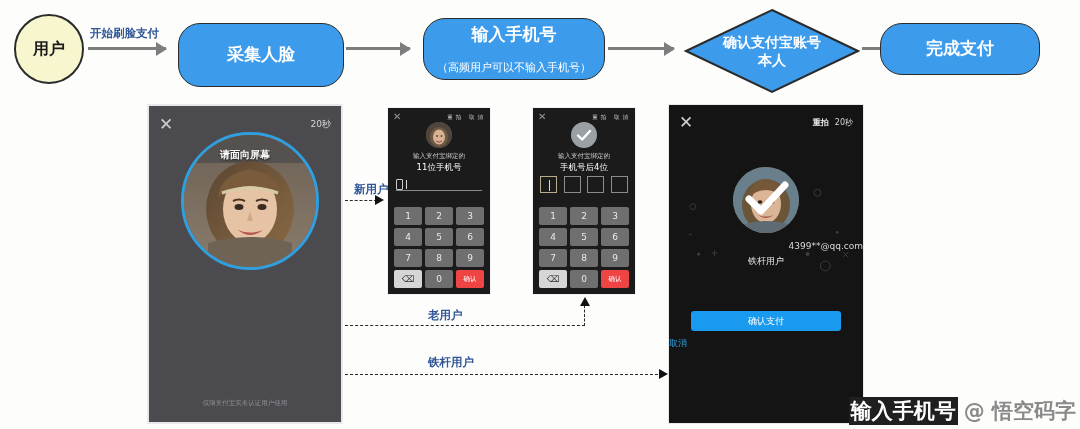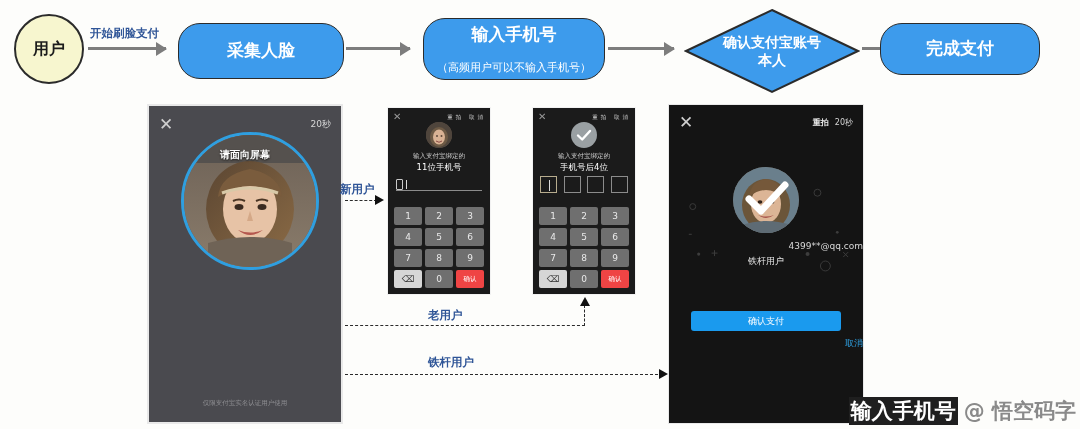--- a/index.html
+++ b/index.html
@@ -44,21 +44,21 @@
     font-size: 16px;
     font-weight: 700;
   }
   .node-rounded {
     background: #3d9bec;
     border: 1.5px solid #2b2b2b;
     border-radius: 22px;
   }
   .node-capture {
     left: 178px; top: 23px;
-    width: 166px; height: 56px;
+    width: 166px; height: 64px;
     font-size: 17px;
     font-weight: 700;
   }
   .node-phone {
     left: 423px; top: 18px;
     width: 182px; height: 62px;
   }
   .node-phone .line1 { font-size: 17px; font-weight: 700; }
   .node-phone .line2 { font-size: 11px; margin-top: 16px; font-weight: 400; }
   .node-done {
@@ -321,21 +321,21 @@
     border-radius: 3px;
     display: flex;
     align-items: center;
     justify-content: center;
     color: #ffffff;
     font-size: 9px;
   }
   .p4-cancel {
     position: absolute;
     left: 0; right: 0; top: 232px;
-    text-align: right;
+    text-align: left;
     color: #2f9fe0;
     font-size: 9px;
   }
   .sparkles { position: absolute; left:0; top:0; width:100%; height:100%; }
 
   
   .dashed-h {
     position: absolute;
     height: 0;
     border-top: 1.5px dashed #2b2b2b;
@@ -565,21 +565,21 @@
 
     <div class="p4-email">4399**@qq.com</div>
     <div class="p4-success">铁杆用户</div>
 
     <div class="p4-btn">确认支付</div>
     <div class="p4-cancel">取消</div>
   </div>
 
   <div class="dashed-h" style="left:345px; top:200px; width:32px;"></div>
   <div class="head-right" style="left:375px; top:195px;"></div>
-  <div class="arrow-label" style="left:340px; top:182px;">新用户</div>
+  <div class="arrow-label" style="left:354px; top:182px;">新用户</div>
 
   <div class="dashed-h" style="left:345px; top:325px; width:240px;"></div>
   <div class="dashed-v" style="left:584px; top:305px; height:21px;"></div>
   <div class="head-up" style="left:580px; top:297px;"></div>
   <div class="arrow-label" style="left:428px; top:308px;text-align:right;">老用户</div>
 
   <div class="dashed-h" style="left:345px; top:374px; width:318px;"></div>
   <div class="head-right" style="left:659px; top:369px;"></div>
   <div class="arrow-label" style="left:428px; top:355px;">铁杆用户</div>
 

